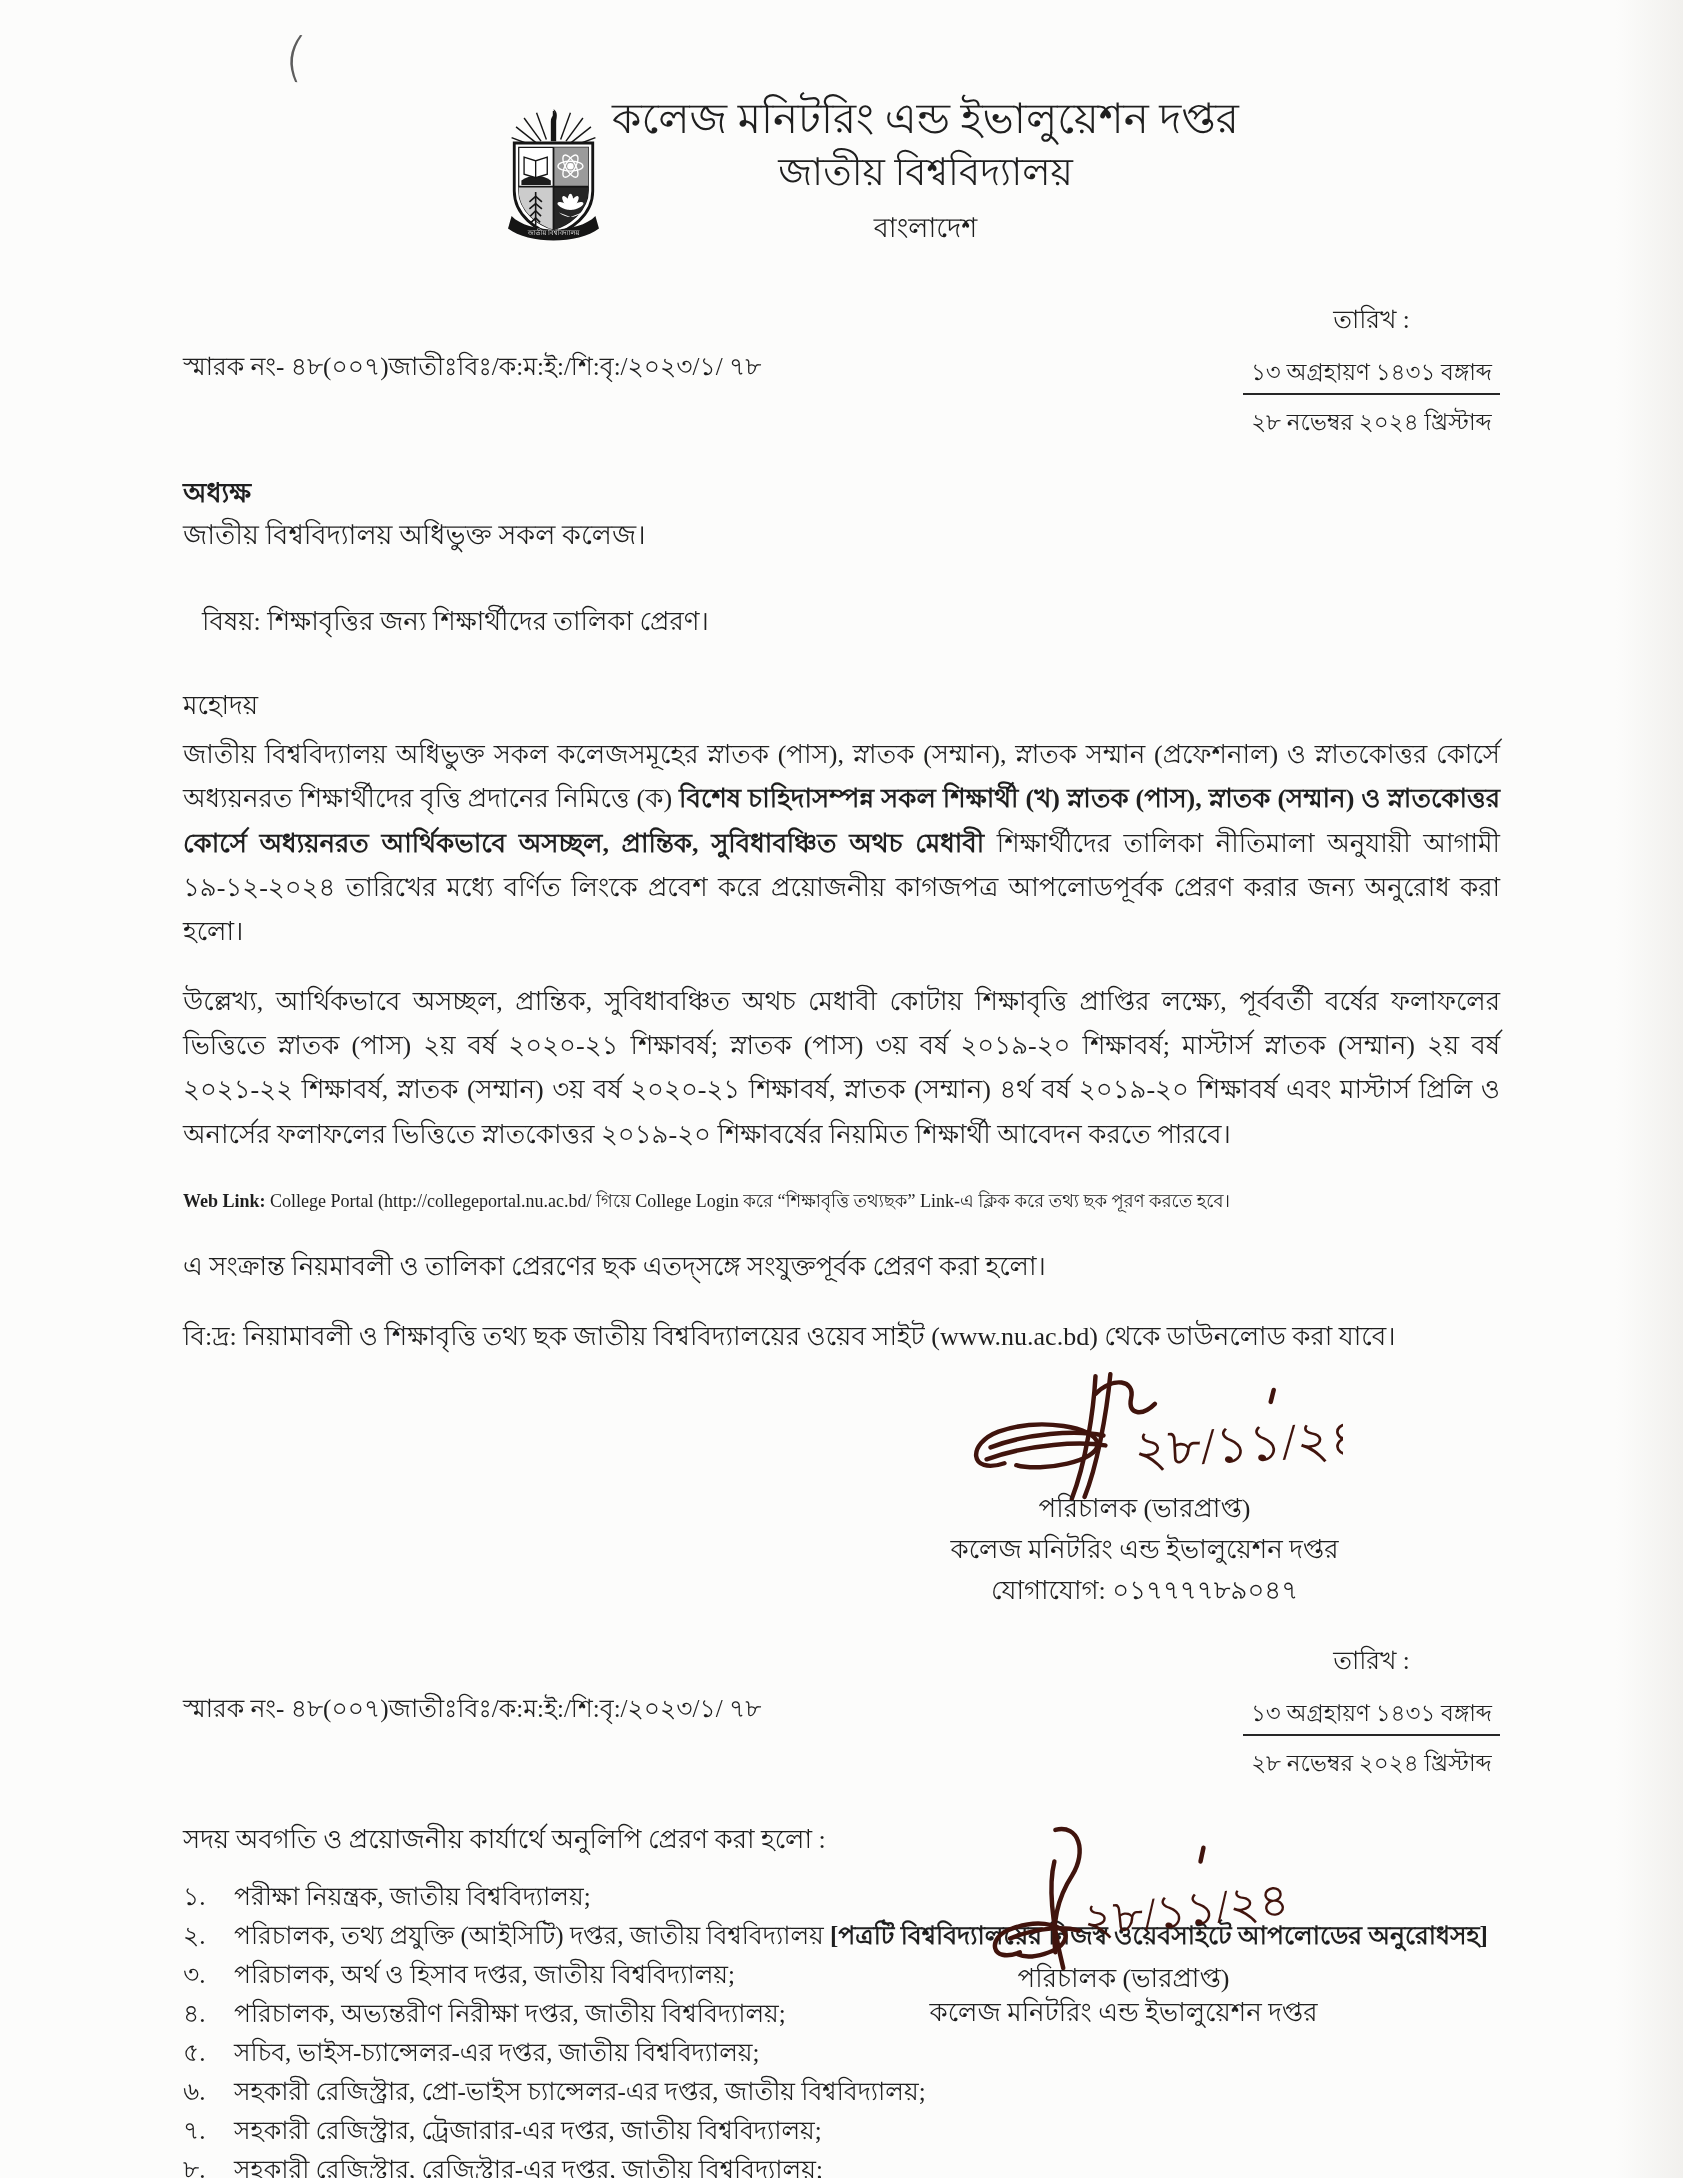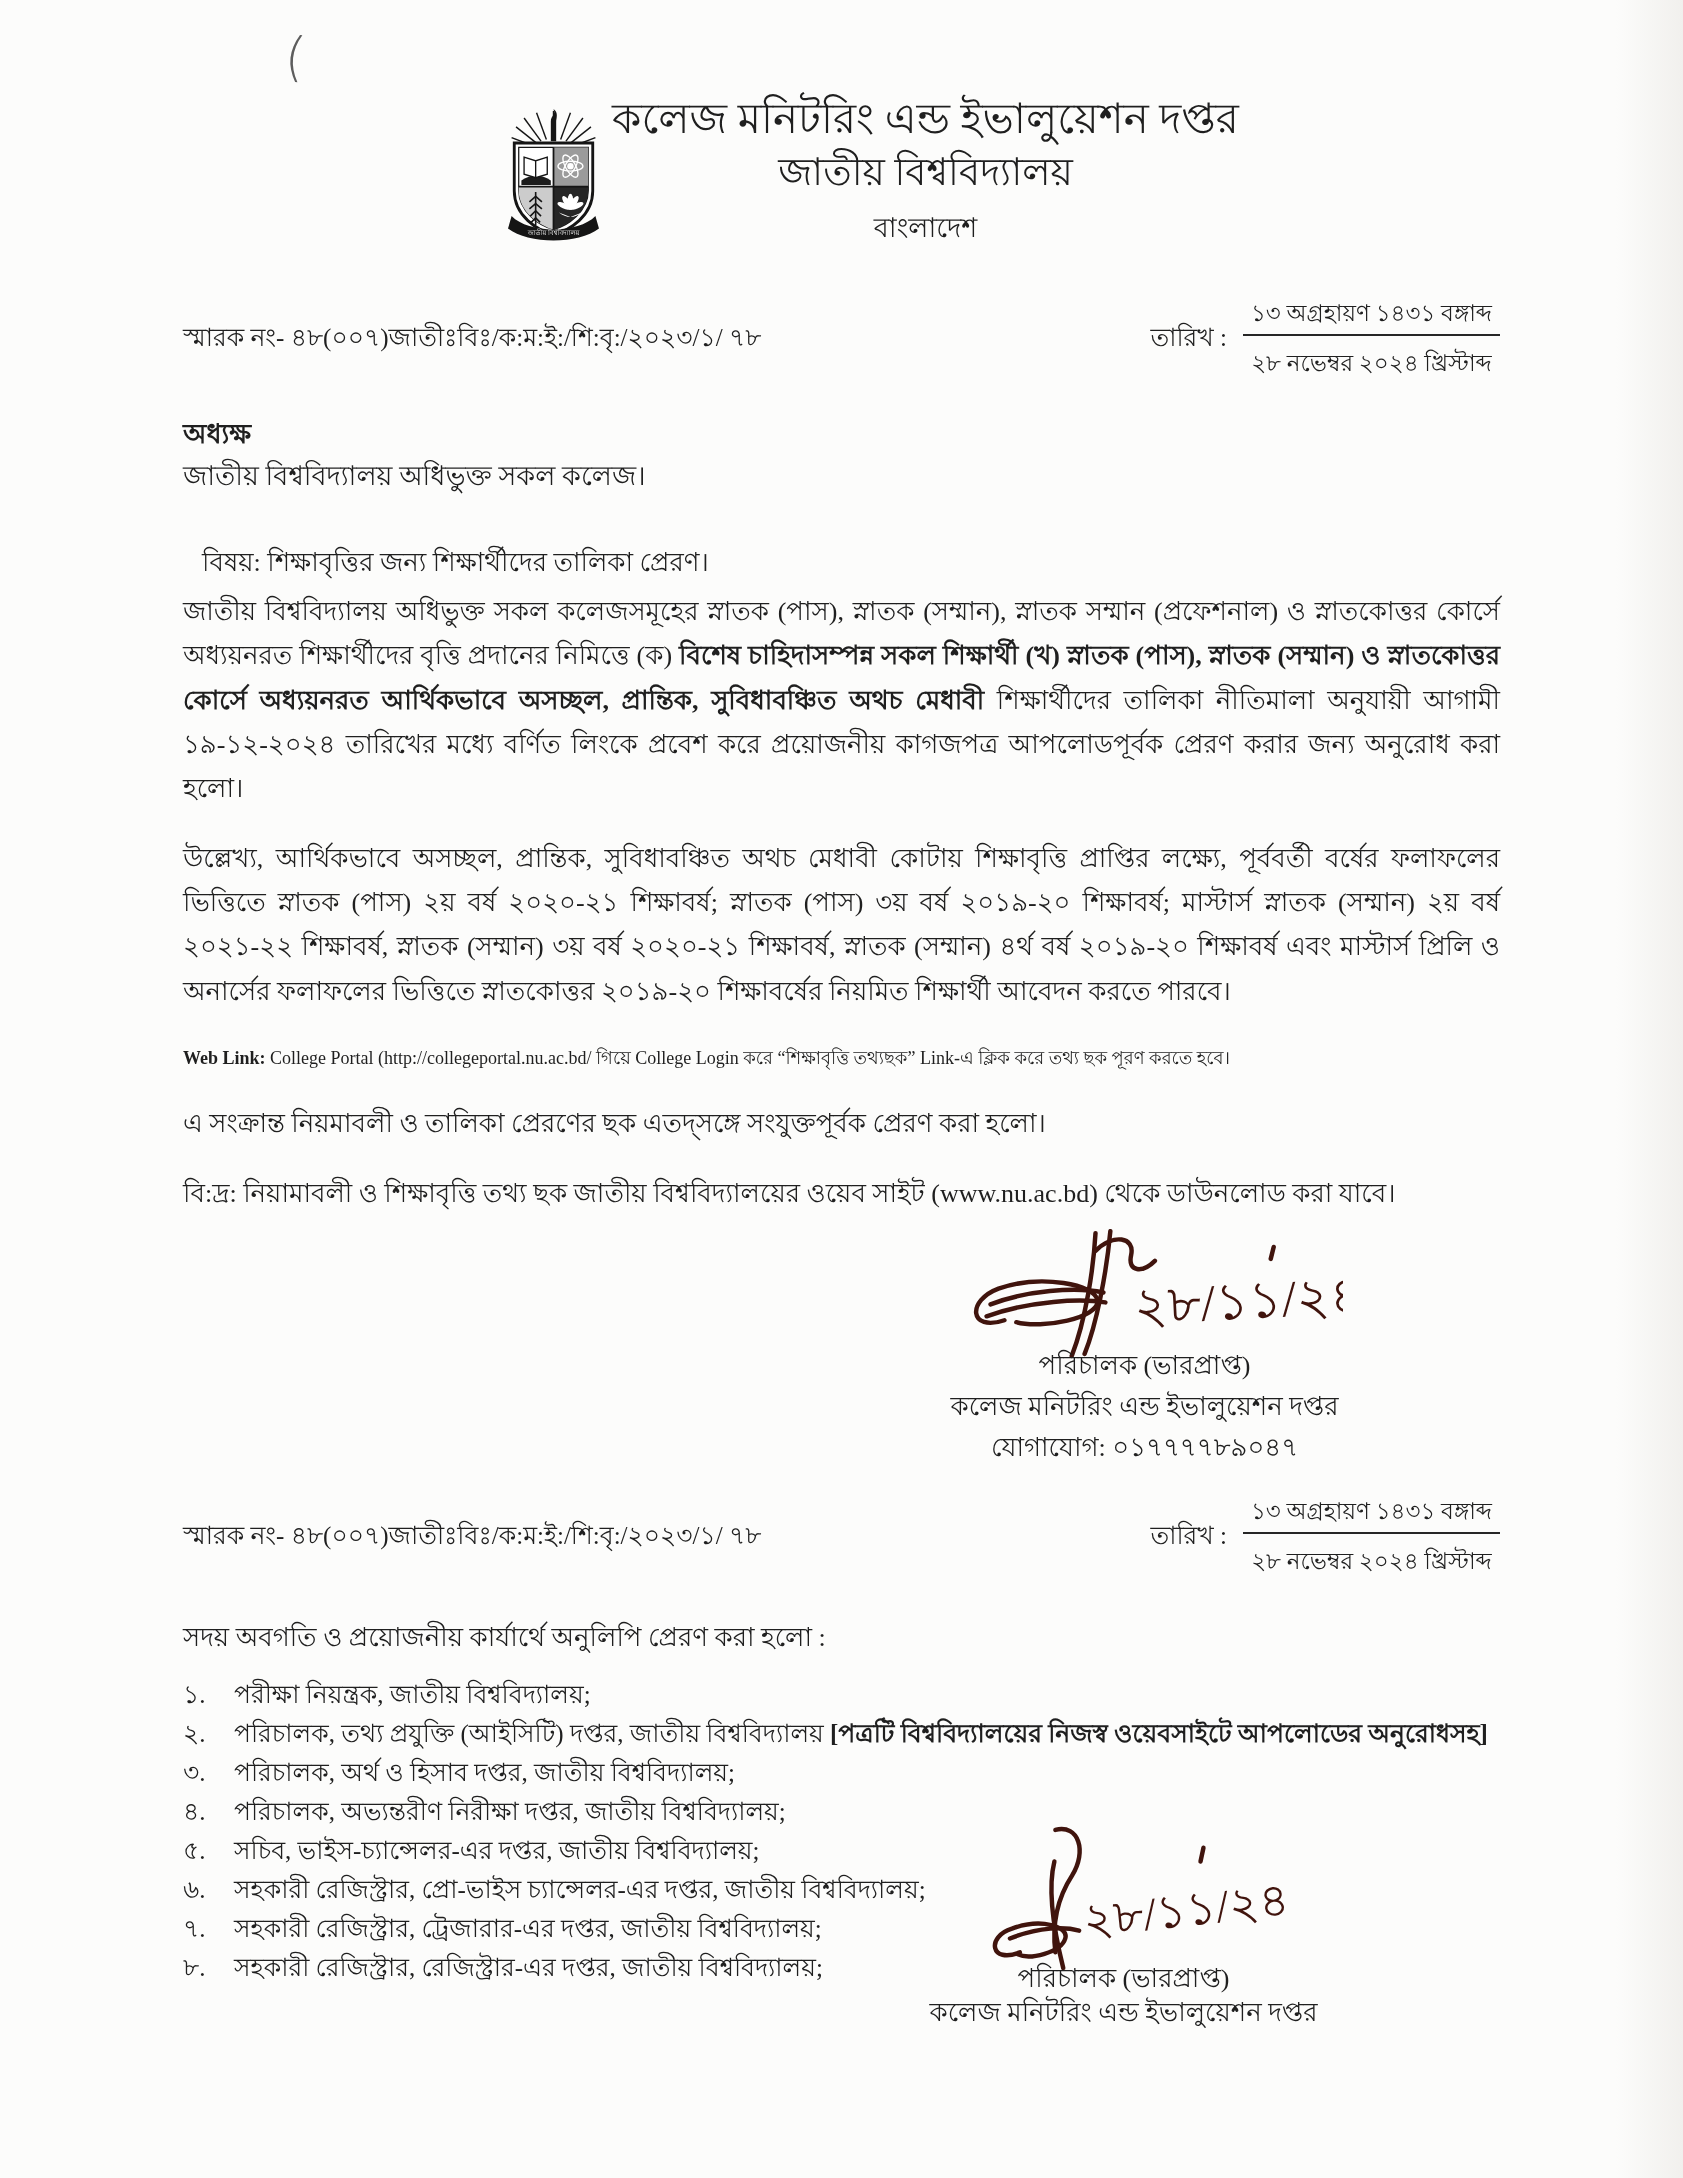--- a/index.html
+++ b/index.html
@@ -24,21 +24,21 @@
   .header{position:relative;margin-top:0;padding-top:95px;text-align:center;}
   .header-text{padding-left:168px;}
   .logo{position:absolute;left:500px;top:99px;width:107px;height:145px;}
   .h-dept{font-size:42px;line-height:1.15;}
   .h-univ{font-size:38px;margin-top:8px;line-height:1.15;}
   .h-country{font-size:27px;margin-top:12px;}
   
   .ref-row{display:flex;justify-content:space-between;align-items:center;margin-top:48px;}
   .ref-row.second{margin-top:34px;}
   .memo-no{font-size:25px;}
-  .date-wrap{display:flex;align-items:center;gap:16px;}
+  .date-wrap{display:flex;align-items:center;gap:16px;flex-direction:column;}
   .date-label{font-size:25px;white-space:nowrap;}
   .date-stack{font-size:23px;text-align:center;line-height:1.25;}
   .date-top{padding:0 8px 5px 8px;border-bottom:2px solid #262626;}
   .date-bottom{padding-top:14px;}
   
   .recipient{margin-top:36px;font-size:27px;line-height:1.55;}
   .subject{margin-top:44px;font-size:26px;margin-left:19px;}
   .salutation{margin-top:40px;font-size:26px;}
   
   .para{font-size:26px;line-height:1.7;text-align:justify;margin:0;}
@@ -142,20 +142,21 @@
       </div>
     </div>
 
     <div class="recipient">
       <div class="b">অধ্যক্ষ</div>
       <div>জাতীয় বিশ্ববিদ্যালয় অধিভুক্ত সকল কলেজ।</div>
     </div>
 
     <div class="subject">বিষয়: শিক্ষাবৃত্তির জন্য শিক্ষার্থীদের তালিকা প্রেরণ।</div>
 
+    <div class="salutation">মহোদয়</div>
 
     <p class="para para1"><span>জাতীয় বিশ্ববিদ্যালয় অধিভুক্ত সকল কলেজসমূহের স্নাতক (পাস), স্নাতক (সম্মান), স্নাতক সম্মান (প্রফেশনাল) ও স্নাতকোত্তর কোর্সে অধ্যয়নরত শিক্ষার্থীদের বৃত্তি প্রদানের নিমিত্তে (ক) </span><span class="b">বিশেষ চাহিদাসম্পন্ন সকল শিক্ষার্থী (খ) স্নাতক (পাস), স্নাতক (সম্মান) ও স্নাতকোত্তর কোর্সে অধ্যয়নরত আর্থিকভাবে অসচ্ছল, প্রান্তিক, সুবিধাবঞ্চিত অথচ মেধাবী</span><span> শিক্ষার্থীদের তালিকা নীতিমালা অনুযায়ী আগামী ১৯-১২-২০২৪ তারিখের মধ্যে বর্ণিত লিংকে প্রবেশ করে প্রয়োজনীয় কাগজপত্র আপলোডপূর্বক প্রেরণ করার জন্য অনুরোধ করা হলো।</span></p>
 
     <p class="para para2">উল্লেখ্য, আর্থিকভাবে অসচ্ছল, প্রান্তিক, সুবিধাবঞ্চিত অথচ মেধাবী কোটায় শিক্ষাবৃত্তি প্রাপ্তির লক্ষ্যে, পূর্ববর্তী বর্ষের ফলাফলের ভিত্তিতে স্নাতক (পাস) ২য় বর্ষ ২০২০-২১ শিক্ষাবর্ষ; স্নাতক (পাস) ৩য় বর্ষ ২০১৯-২০ শিক্ষাবর্ষ; মাস্টার্স স্নাতক (সম্মান) ২য় বর্ষ ২০২১-২২ শিক্ষাবর্ষ, স্নাতক (সম্মান) ৩য় বর্ষ ২০২০-২১ শিক্ষাবর্ষ, স্নাতক (সম্মান) ৪র্থ বর্ষ ২০১৯-২০ শিক্ষাবর্ষ এবং মাস্টার্স প্রিলি ও অনার্সের ফলাফলের ভিত্তিতে স্নাতকোত্তর ২০১৯-২০ শিক্ষাবর্ষের নিয়মিত শিক্ষার্থী আবেদন করতে পারবে।</p>
 
     <p class="weblink"><span class="b">Web Link:</span><span> College Portal (http://collegeportal.nu.ac.bd/ গিয়ে College Login করে “শিক্ষাবৃত্তি তথ্যছক” Link-এ ক্লিক করে তথ্য ছক পূরণ করতে হবে।</span></p>
 
     <div class="attach">এ সংক্রান্ত নিয়মাবলী ও তালিকা প্রেরণের ছক এতদ্‌সঙ্গে সংযুক্তপূর্বক প্রেরণ করা হলো।</div>
 
     <div class="nb">বি:দ্র: নিয়ামাবলী ও শিক্ষাবৃত্তি তথ্য ছক জাতীয় বিশ্ববিদ্যালয়ের ওয়েব সাইট (www.nu.ac.bd) থেকে ডাউনলোড করা যাবে।</div>

